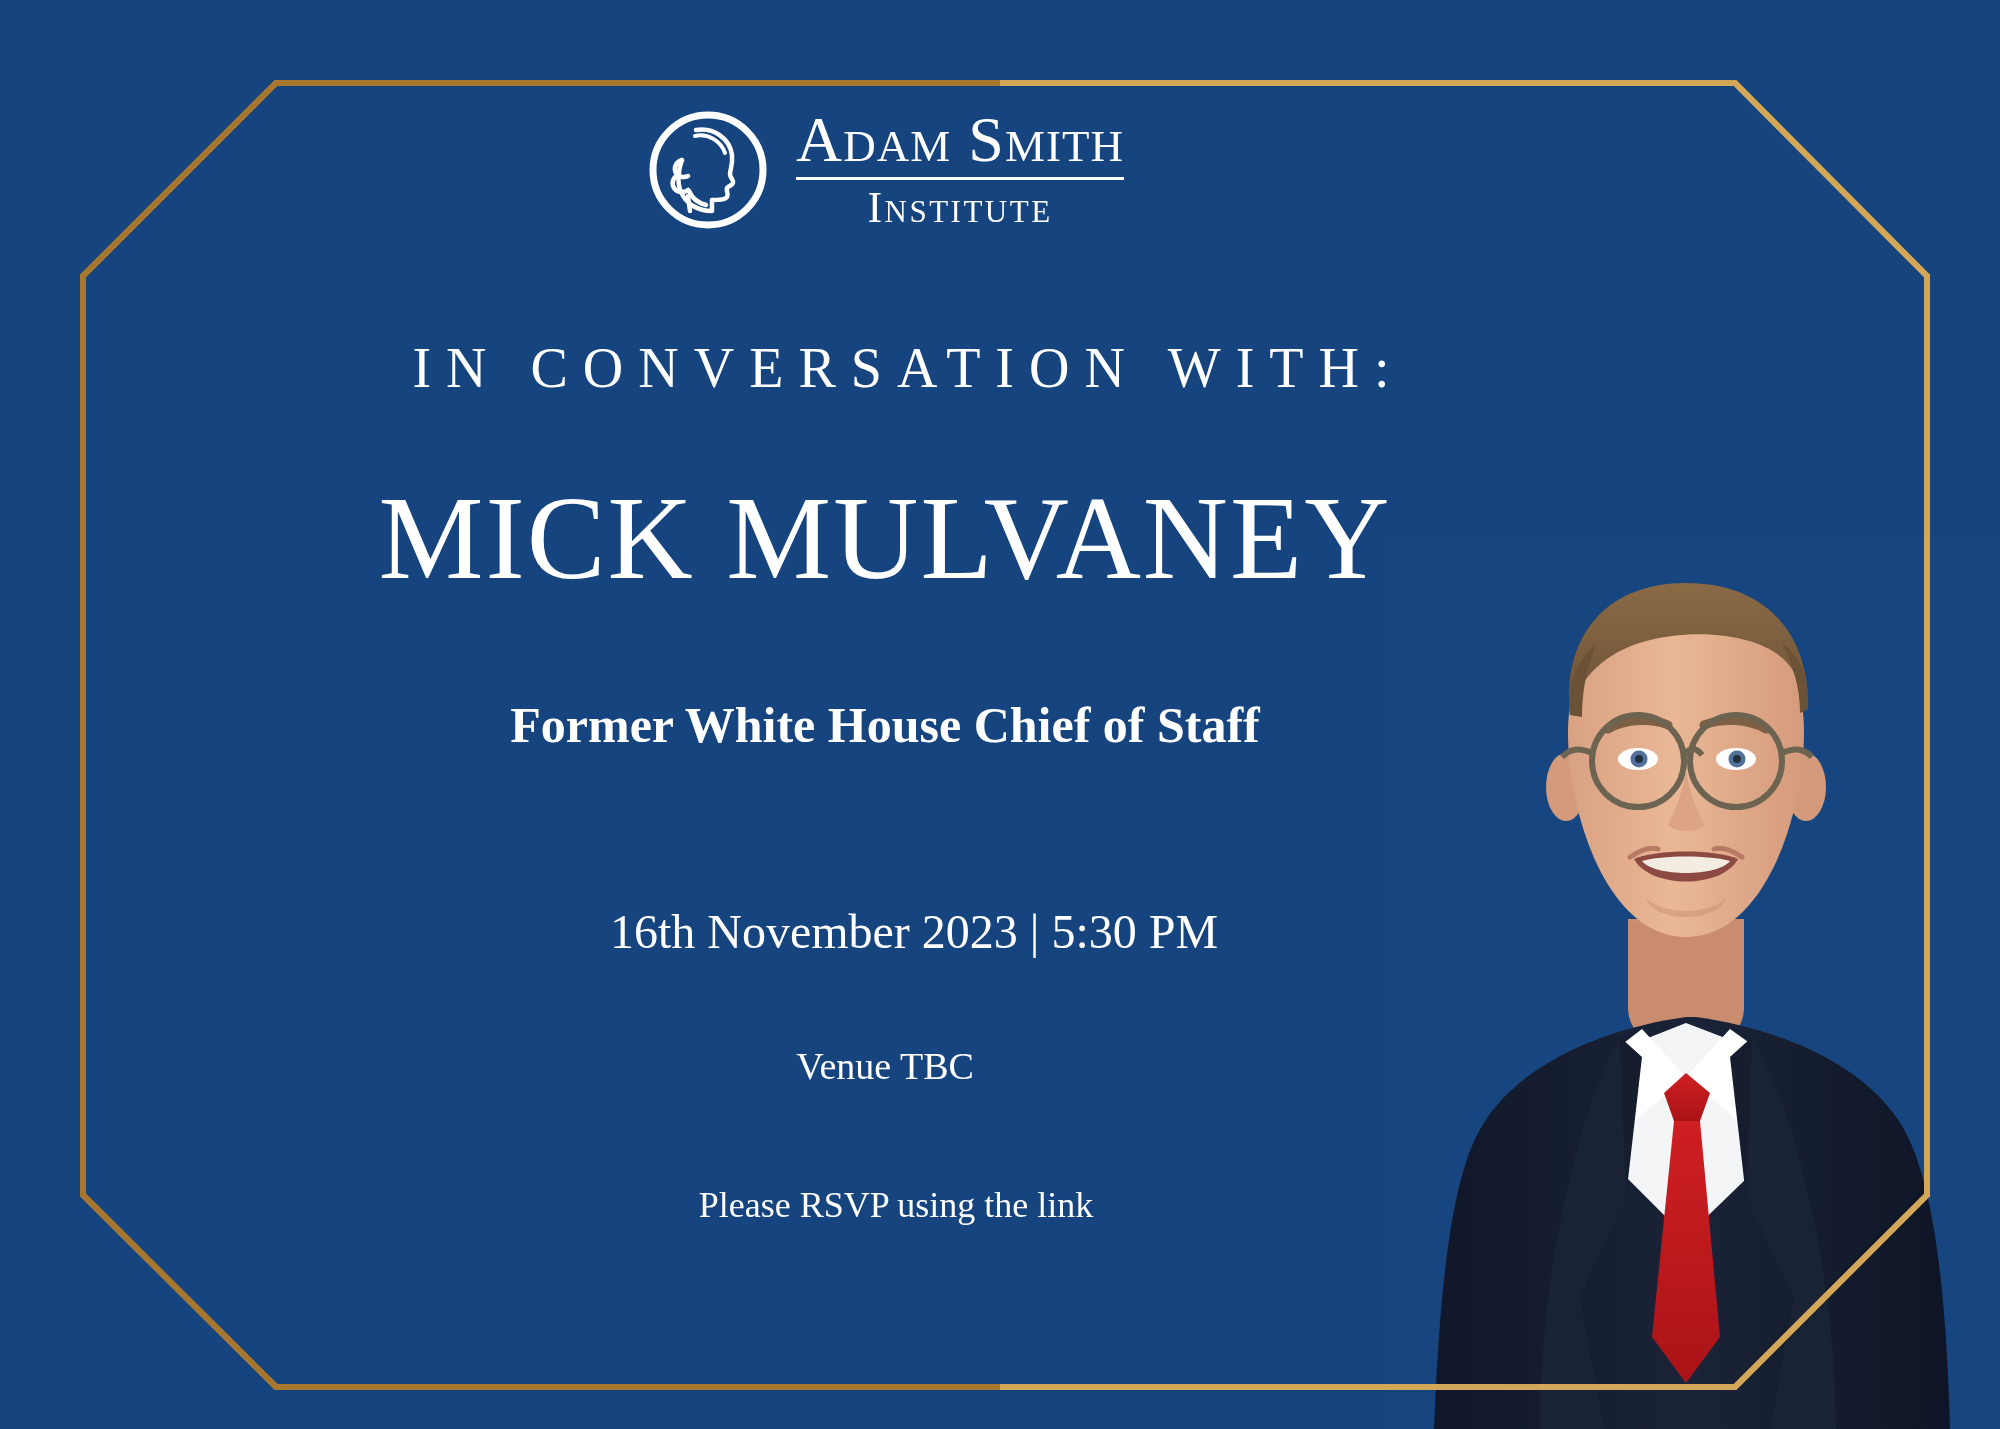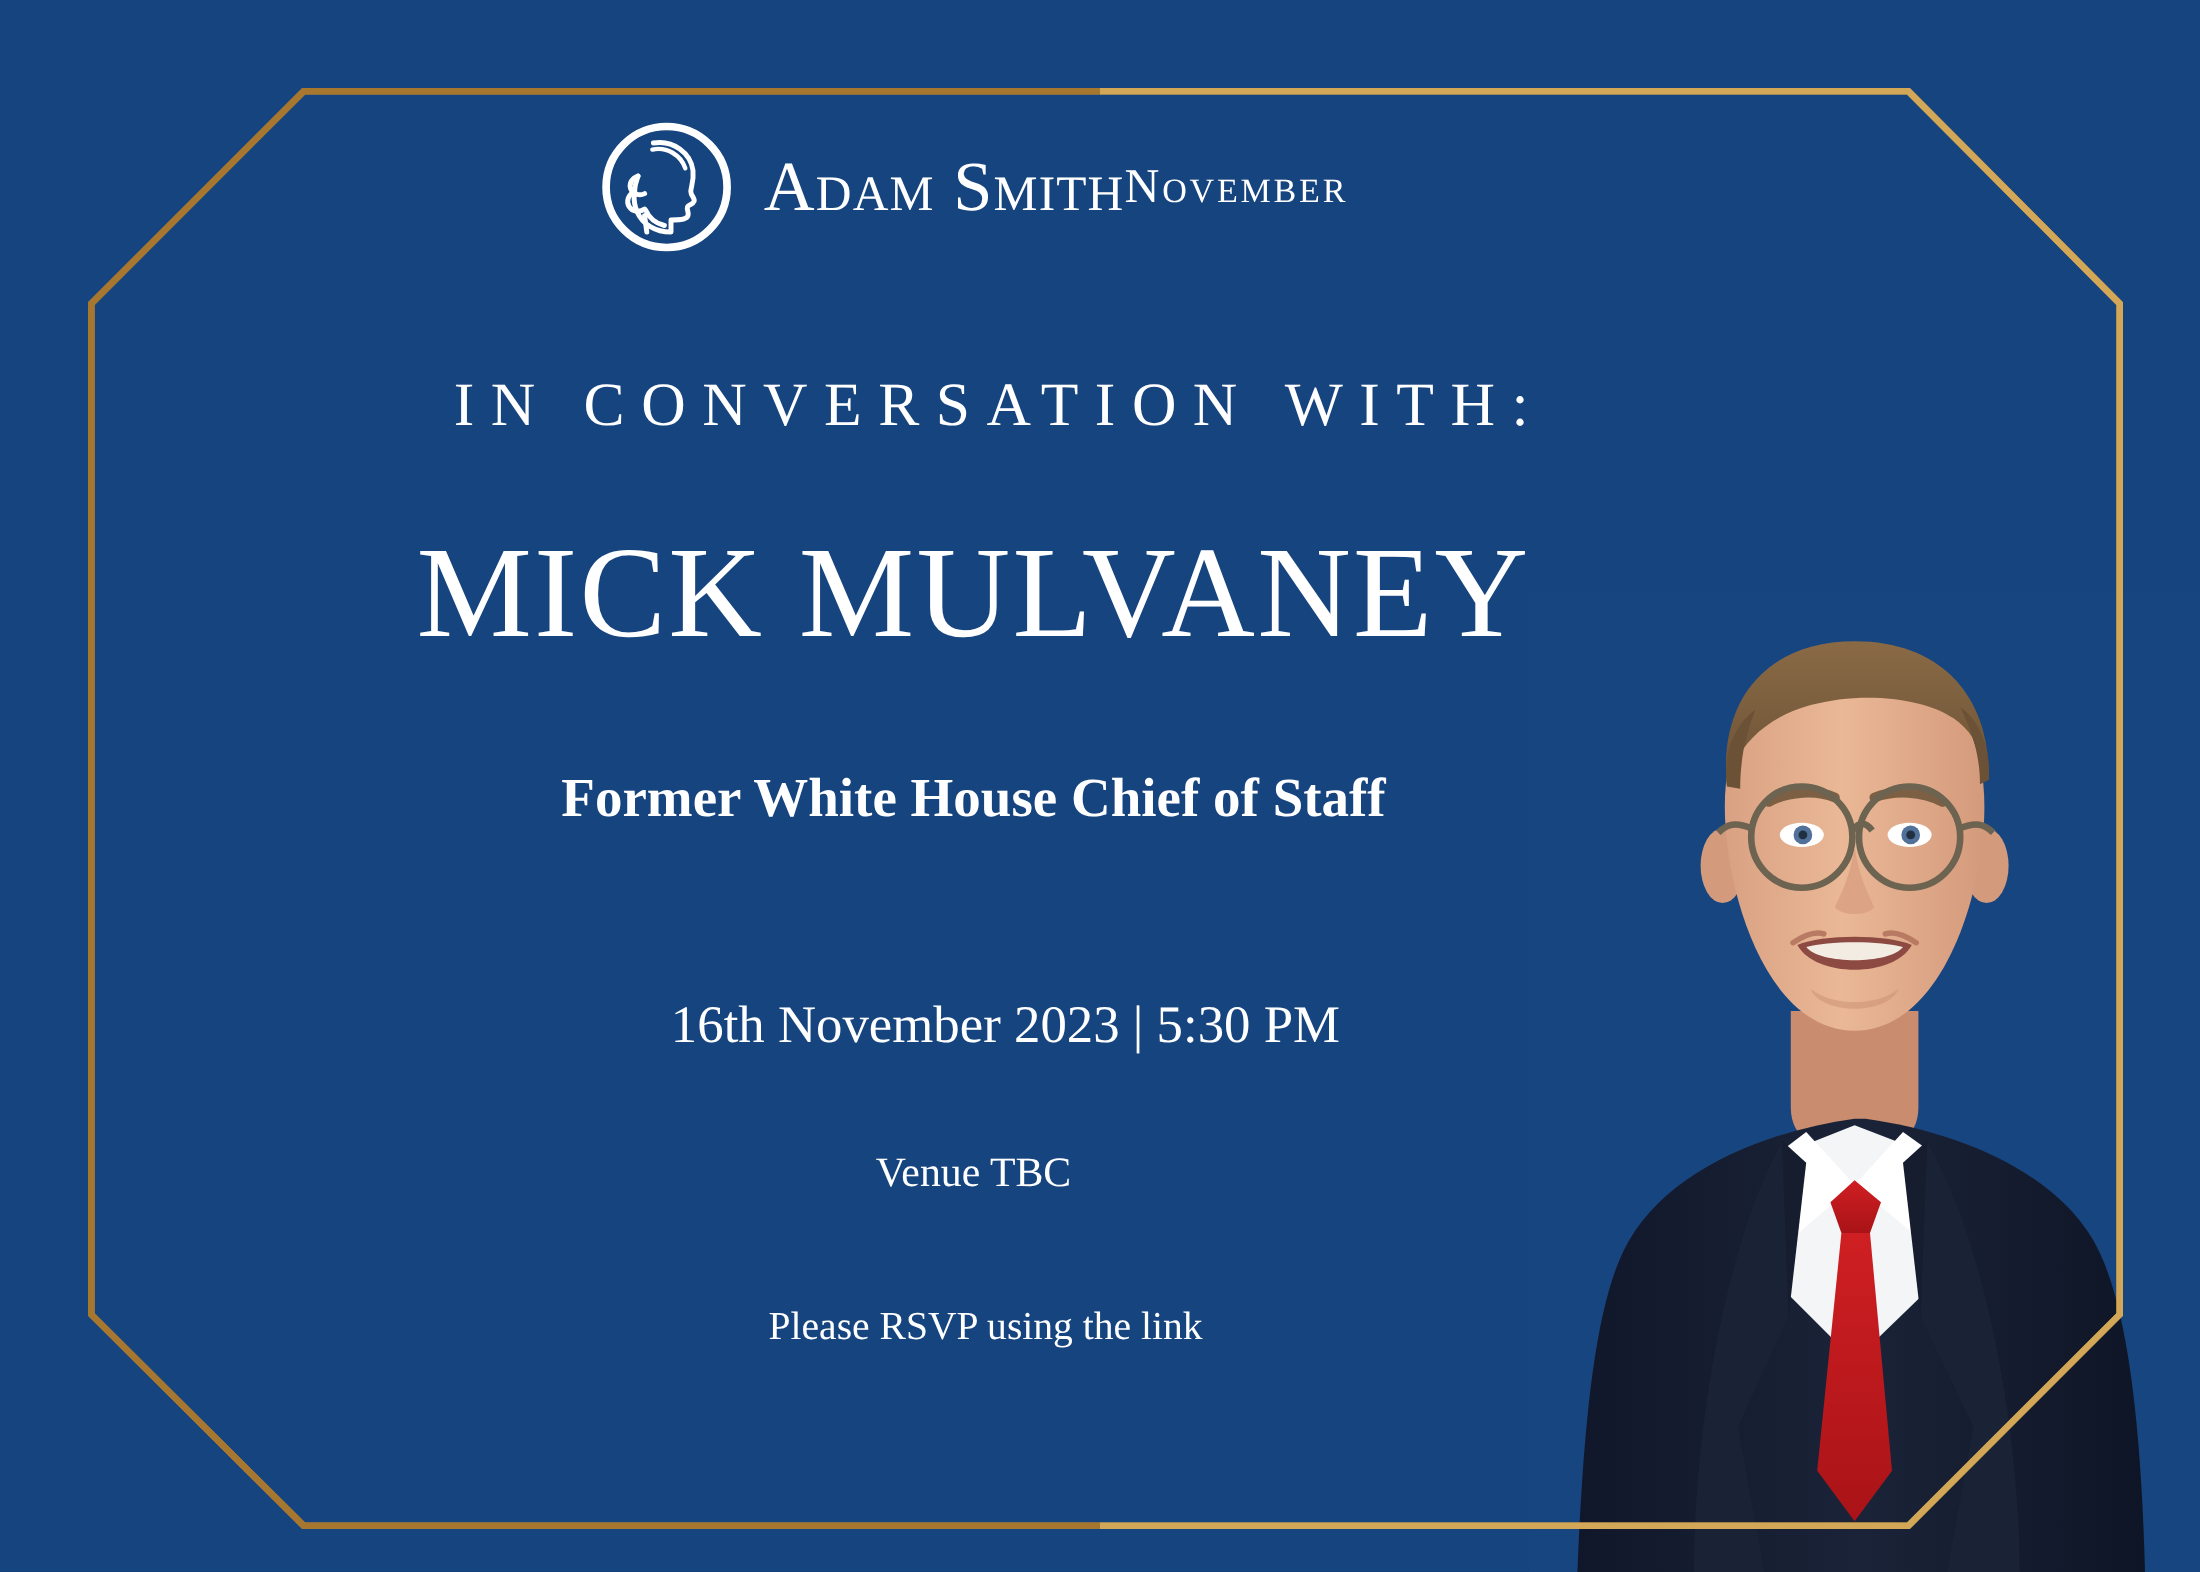--- a/index.html
+++ b/index.html
@@ -38,21 +38,21 @@
     gap: 26px;
     z-index: 4;
   }
   .logo-mark {
     width: 124px;
     height: 124px;
     flex: none;
   }
   .logo-words {
     display: flex;
-    flex-direction: row;
+    flex-direction: column;
     align-items: center;
   }
   .logo-line1 {
     color: #ffffff;
     font-size: 64px;
     line-height: 0.94;
     letter-spacing: 1px;
     font-variant: small-caps;
     white-space: nowrap;
     font-family: "Liberation Serif", "DejaVu Serif", serif;
@@ -190,21 +190,21 @@
         <path d="M 33,66 C 27,69 25,75 28,80 C 31,85 38,85 42,82"></path>
 
         <path d="M 43,83 C 46,90 52,95 60,97"></path>
         <path d="M 42,88 L 44,103"></path>
       </g>
       <path d="M 49,28 C 62,25 75,33 79,45" fill="none" stroke="#ffffff" stroke-width="4" stroke-linecap="round"></path>
     </svg>
     <div class="logo-words">
       <div class="logo-line1">Adam Smith</div>
       <div class="logo-rule"></div>
-      <div class="logo-line2">November</div>
+      <div class="logo-line2">Institute</div>
     </div>
   </div>
 
   <div class="content">
     <div class="kicker">IN CONVERSATION WITH:</div>
     <div class="headline">MICK MULVANEY</div>
     <div class="subtitle">Former White House Chief of Staff</div>
     <div class="datetime">16th November 2023 | 5:30 PM</div>
     <div class="venue">Venue TBC</div>
     <div class="rsvp">

